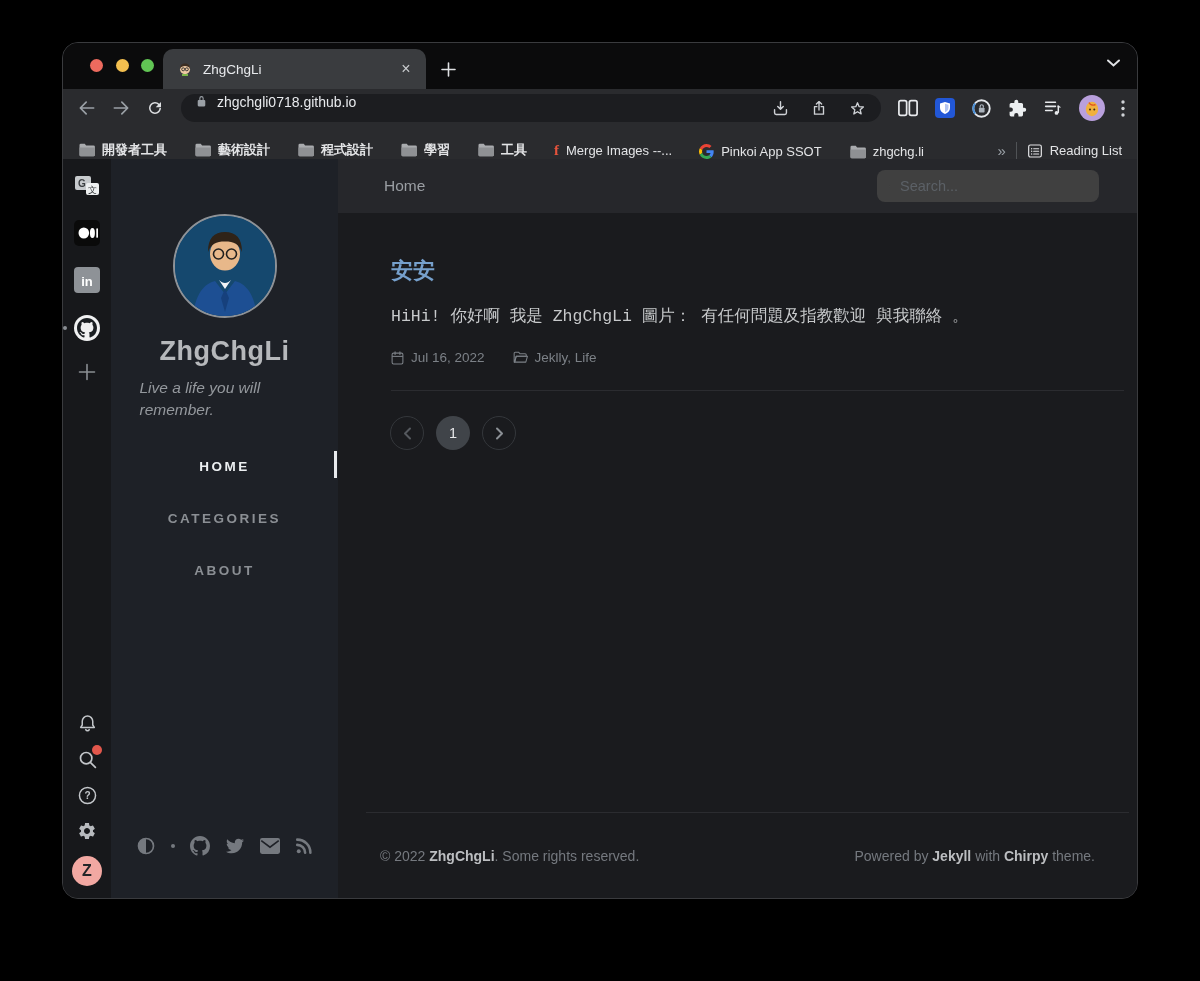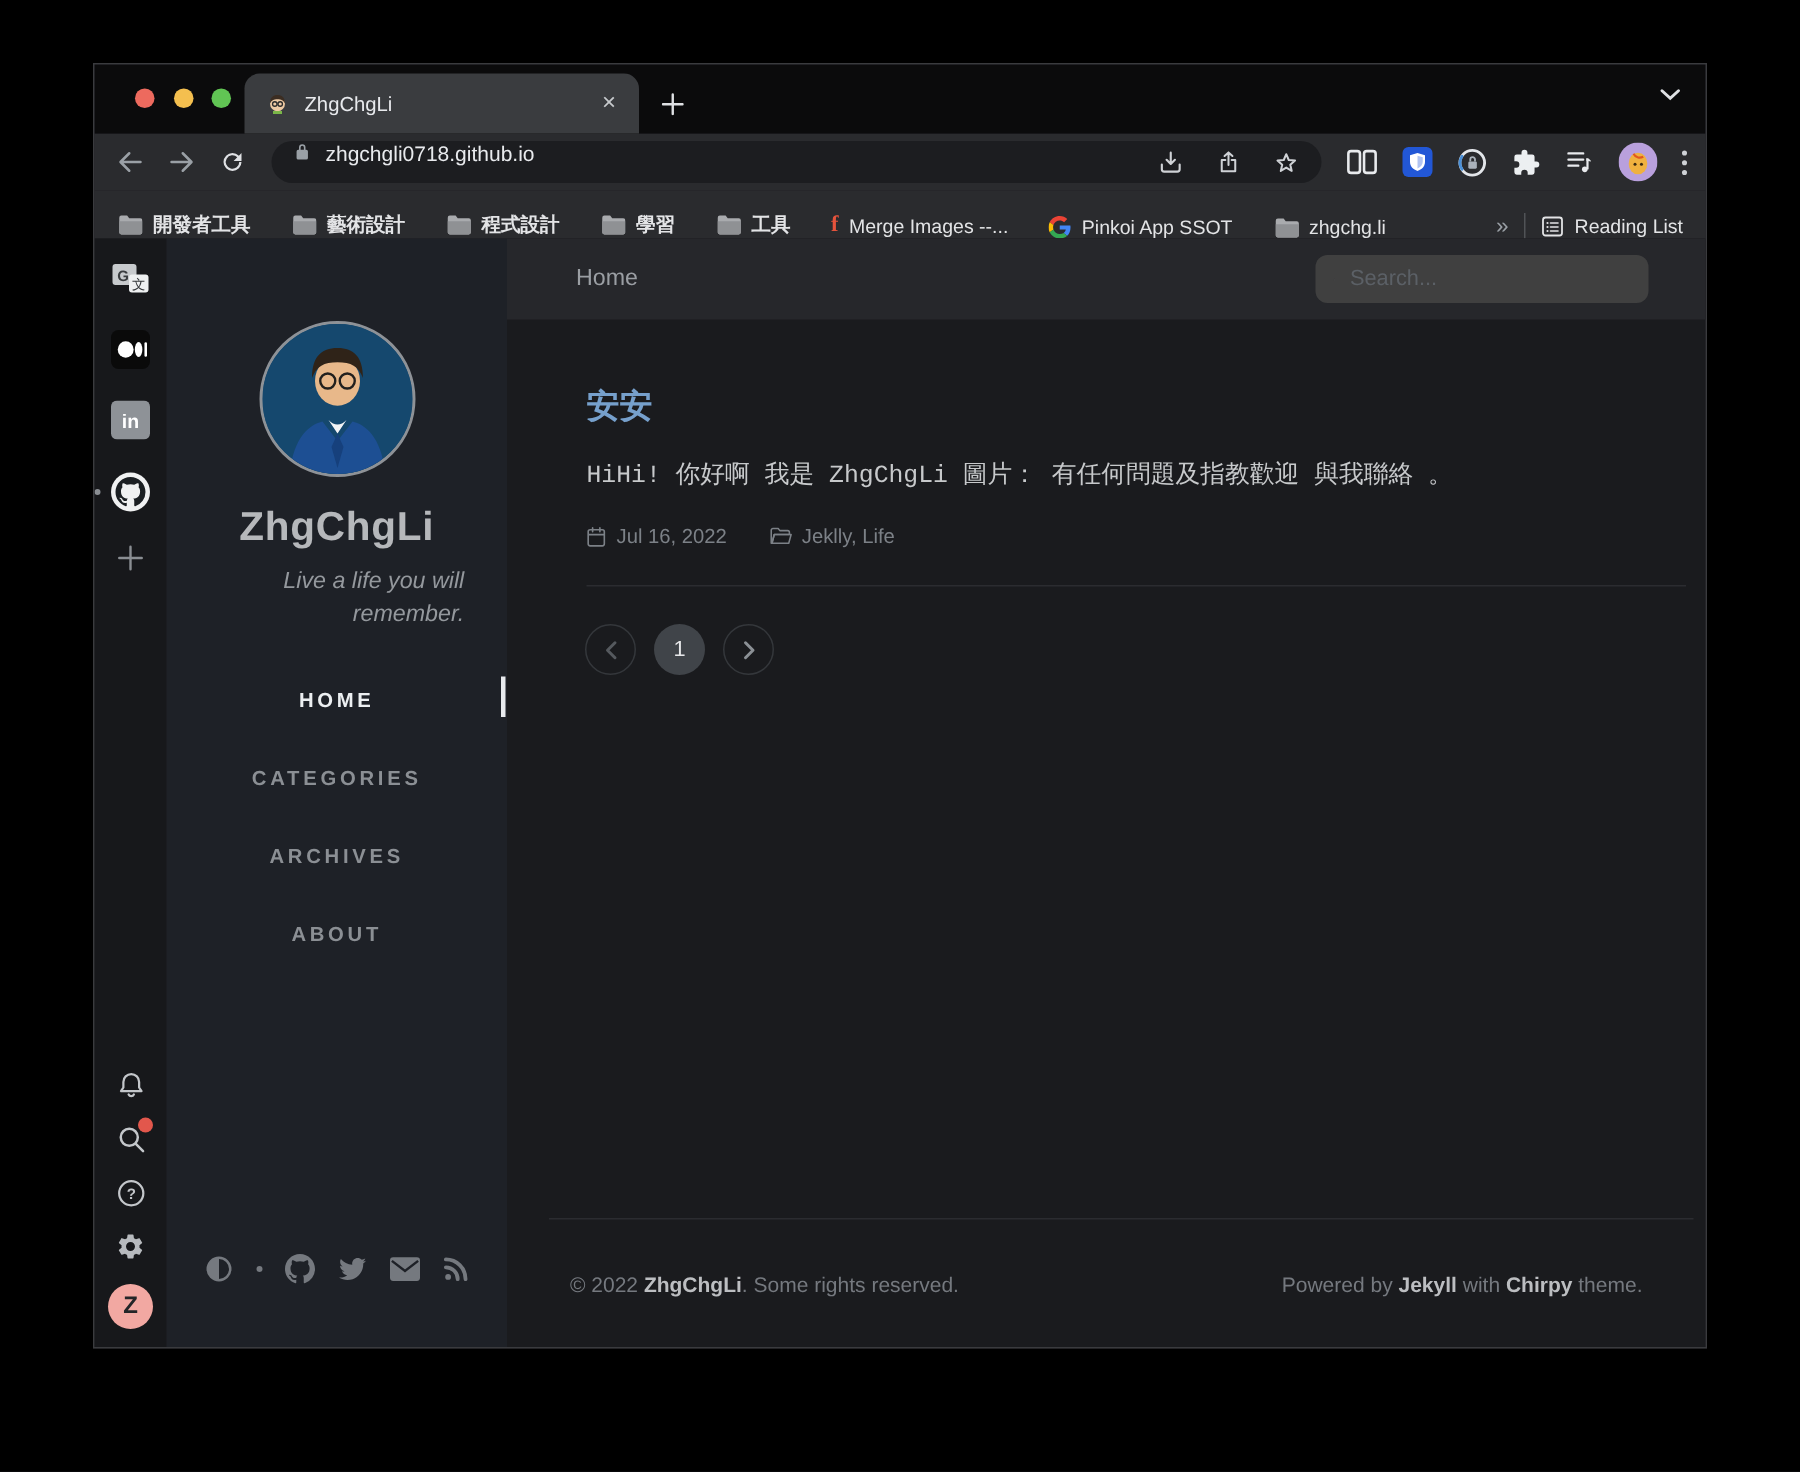--- a/index.html
+++ b/index.html
@@ -1,20 +1,20 @@
 <!DOCTYPE html>
 <html><head>
 <meta charset="utf-8">
 <style>
   * { margin:0; padding:0; box-sizing:border-box; }
   body { background:#000; font-family:"Liberation Sans","DejaVu Sans",sans-serif; }
   .stage { position:relative; width:1200px; height:981px; background:#000; overflow:hidden; }
 
   .window { position:absolute; left:62px; top:42px; width:1076px; height:857px;
-    border-radius:0; overflow:hidden; background:#1a1b1e;
+    border-radius:16px; overflow:hidden; background:#1a1b1e;
     border:1px solid #3a3b3e; box-shadow:0 25px 70px rgba(0,0,0,.9);
     display:flex; flex-direction:column; }
 
   
   .tabstrip { flex:0 0 46px; background:#0b0b0c; position:relative; display:flex; align-items:flex-end; }
   .traffic { position:absolute; left:27px; top:16px; display:flex; gap:12.5px; }
   .light { width:13px; height:13px; border-radius:50%; }
   .light.red{background:#ed6a5e;} .light.yellow{background:#f4bf4f;} .light.green{background:#61c554;}
   .tab { margin-left:100px; width:263px; height:40px; background:#3a3c3f; border-radius:10px 10px 0 0;
     display:flex; align-items:center; padding:0 10px 0 14px; gap:10px; }
@@ -54,21 +54,21 @@
   .rail-ic { position:relative; display:flex; align-items:center; justify-content:center; }
   .rail-dot { position:absolute; left:-10px; top:50%; width:4px; height:4px; margin-top:-2px; border-radius:50%; background:#8a8e93; }
   .badge { position:absolute; right:-4px; top:-4px; width:10px; height:10px; border-radius:50%; background:#e2574c; }
   .z-avatar { width:30px; height:30px; border-radius:50%; background:#f2a8a2; color:#232528; font-weight:800; font-size:16px;
     display:flex; align-items:center; justify-content:center; }
 
   
   .sidebar { flex:0 0 227px; background:#1e2127; display:flex; flex-direction:column; align-items:center; position:relative; }
   .avatar-ring { margin-top:55px; width:104px; height:104px; border-radius:50%; border:2px solid #8e9297; overflow:hidden; background:#15486e; }
   .site-name { margin-top:18px; font-size:27px; font-weight:700; color:#b6b8bb; letter-spacing:.5px; }
-  .tagline { margin-top:10px; width:170px; text-align:right; font-style:italic; font-size:15.5px; color:#94989d; line-height:1.45; }
+  .tagline { margin-top:10px; width:170px; text-align:left; font-style:italic; font-size:15.5px; color:#94989d; line-height:1.45; }
   .nav { margin-top:19px; width:100%; display:flex; flex-direction:column; }
   .nav-item { height:52px; display:flex; align-items:center; justify-content:center; font-size:13.5px; font-weight:700;
     letter-spacing:2.5px; color:#8b8f94; cursor:pointer; }
   .nav-item.active { color:#eceff1; }
   .nav-cursor { position:absolute; right:1px; top:292px; width:3px; height:27px; background:#e8eaed; }
   .social { margin-top:auto; padding-bottom:42px; display:flex; align-items:center; gap:15px; color:#75797f; }
   .social .dot { width:4px; height:4px; border-radius:50%; background:#75797f; }
 
   
   .main { flex:1; display:flex; flex-direction:column; background:#1a1b1e; min-width:0; }
@@ -387,21 +387,20 @@
             <path d="M18 100c3-26 14-33 22-35l10 13 10-13c8 2 19 9 22 35z" fill="#1d4f93"></path>
             <path d="M44 64l6 9 6-9c-2 2-4 3-6 3s-4-1-6-3z" fill="#f2f3f5"></path>
             <path d="M50 73l-4 9 4 14 4-14z" fill="#16407c"></path>
           </svg>
         </div>
         <div class="site-name">ZhgChgLi</div>
         <div class="tagline">Live a life you will remember.</div>
         <div class="nav">
           <div class="nav-item active">HOME</div>
           <div class="nav-item">CATEGORIES</div>
-          <div class="nav-item">ARCHIVES</div>
           <div class="nav-item">ABOUT</div>
         </div>
         <div class="nav-cursor"></div>
         <div class="social">
           <span>
             <svg width="20" height="20" viewBox="0 0 24 24">
                 <circle cx="12" cy="12" r="9" fill="none" stroke="#75797f" stroke-width="2"></circle>
                 <path d="M12 3a9 9 0 000 18z" fill="#75797f"></path>
               </svg>
           </span>

